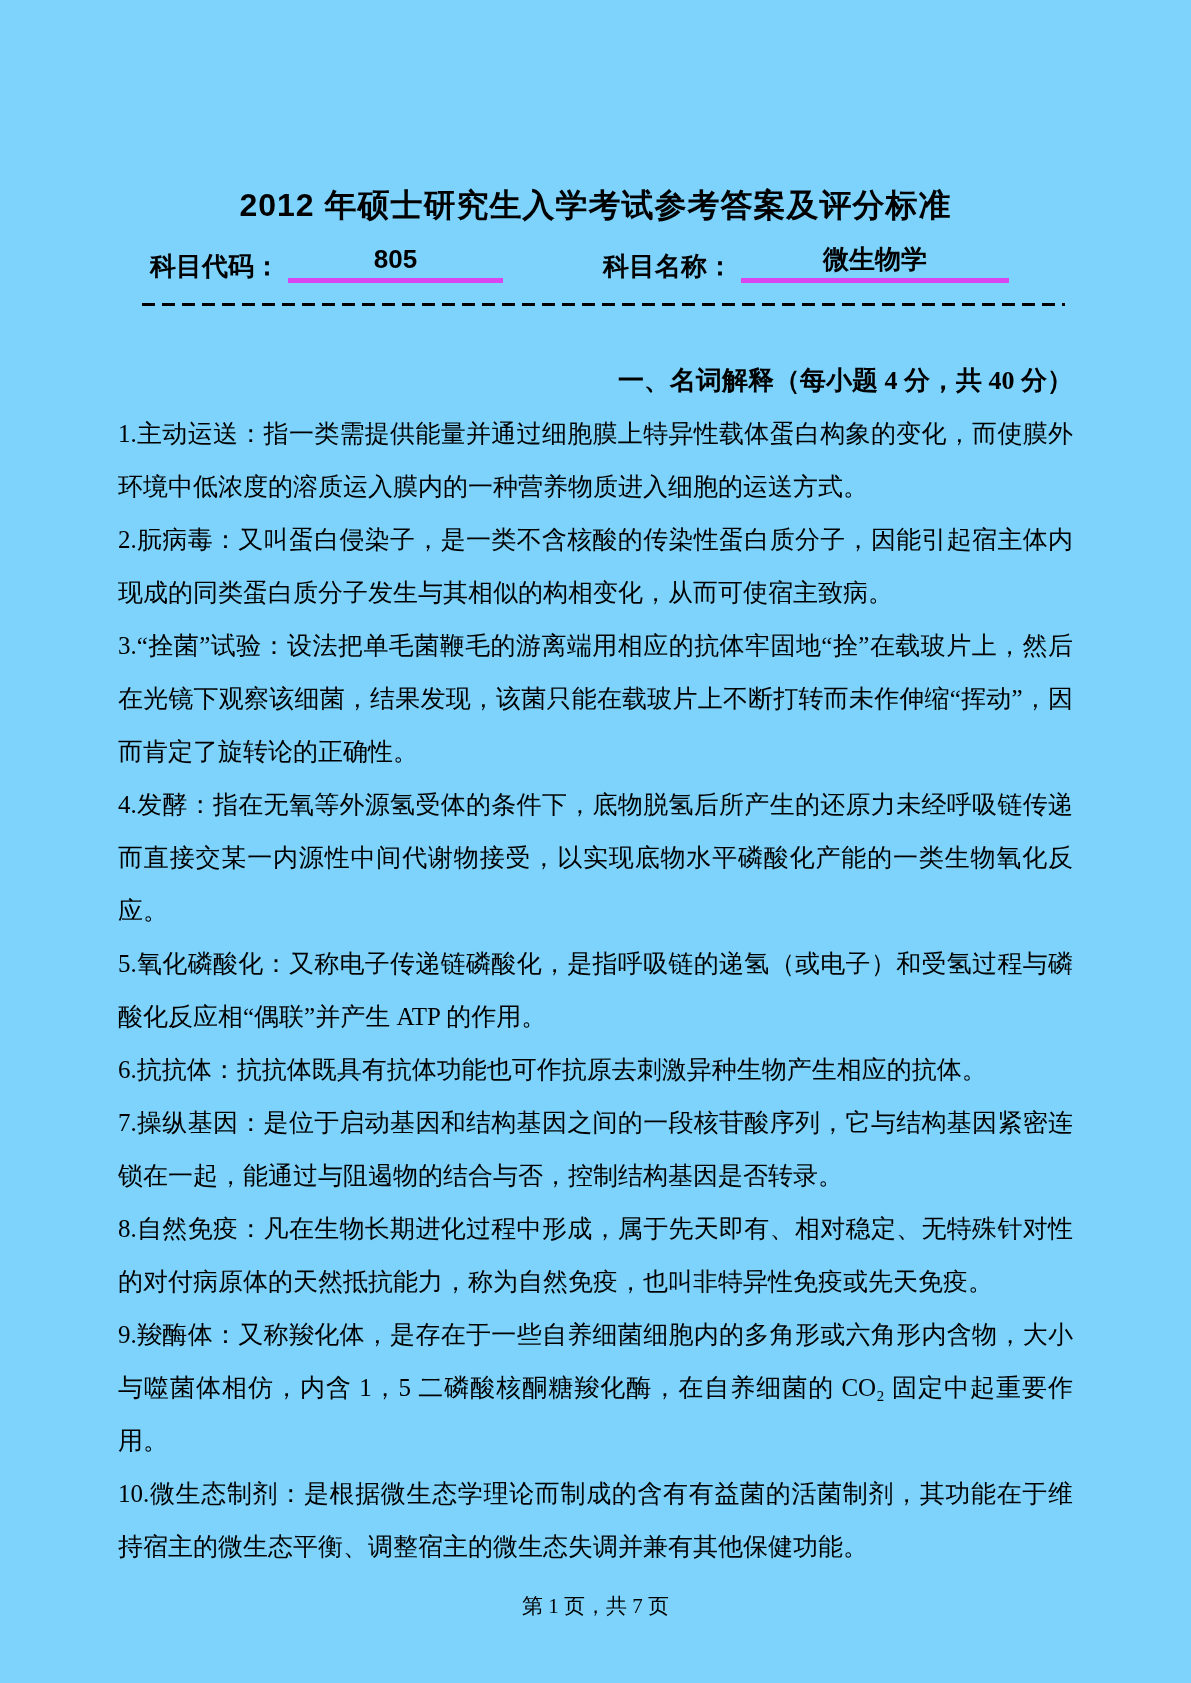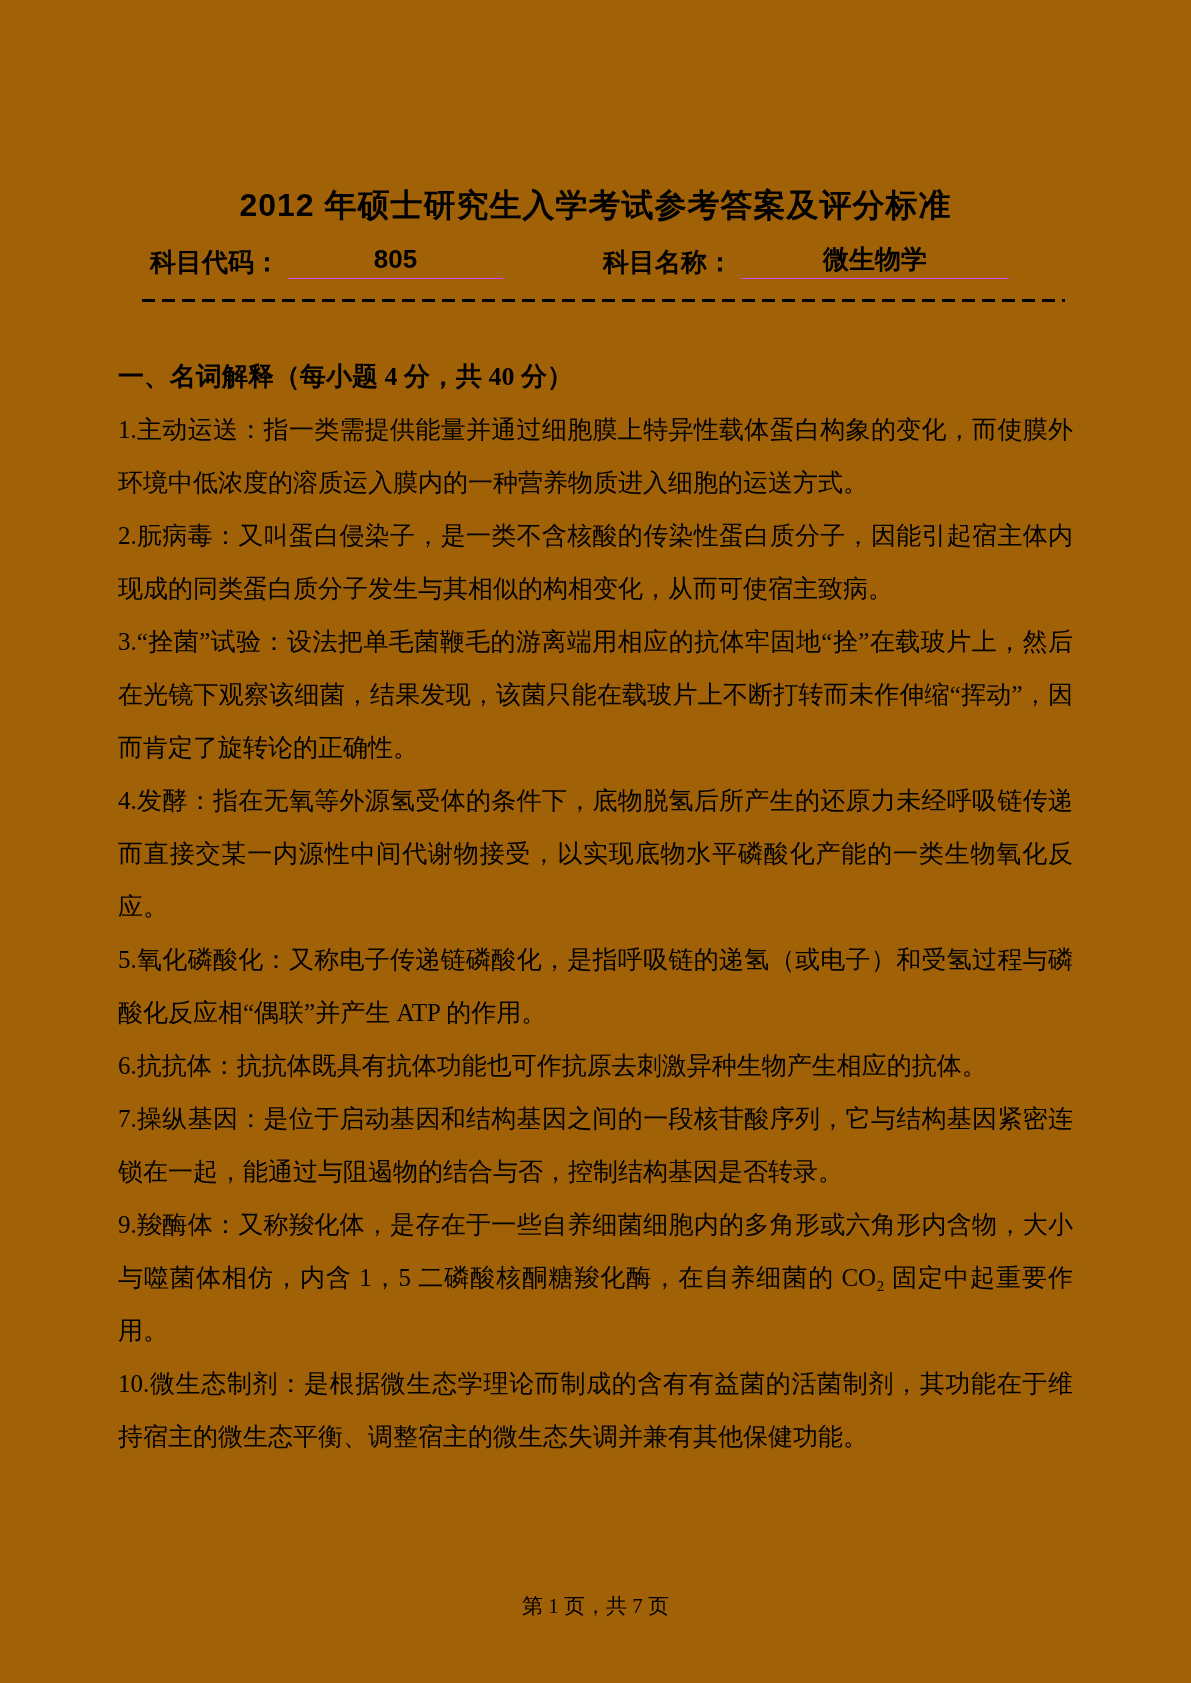--- a/index.html
+++ b/index.html
@@ -1,21 +1,21 @@
 <!DOCTYPE html>
 <html><head>
 <meta charset="utf-8">
 <style>
   * { box-sizing: border-box; }
   html, body { margin: 0; padding: 0; background: #ffffff; }
   .page {
     position: relative;
     width: 1191px;
     height: 1683px;
-    background: #a16207;
+    background: #7dd3fc;
     color: #000000;
     font-family: "Liberation Serif", "DejaVu Serif", serif;
     overflow: hidden;
   }
   .title {
     margin: 0;
     padding-top: 184px;
     text-align: center;
     font-family: "Liberation Sans", "DejaVu Sans", sans-serif;
     font-weight: 700;
@@ -28,39 +28,40 @@
     margin: 14px 0 0 150px;
     font-family: Liberation Sans, sans-serif;
     font-weight: 700;
     font-size: 26px;
     line-height: 34px;
   }
   .meta .label { white-space: nowrap; }
   .meta .value {
     display: inline-block;
     text-align: center;
-    border-bottom: 1px solid #d946ef;
+    border-bottom: 5px solid #d946ef;
     padding-bottom: 2px;
     margin-left: 8px;
   }
   .value-code { width: 215px; }
   .meta .gap { width: 100px; }
   .value-name { width: 268px; }
   .divider {
     margin: 20px 0 0 142px;
     width: 923px;
     height: 3px;
     background: repeating-linear-gradient(90deg, #000 0 13px, transparent 13px 20px);
   }
   .content { margin: 0 118px; }
   .section-heading {
     margin: 48px 0 0 0;
     font-size: 26px;
     font-weight: 700;
     line-height: 53px;
+    text-align: right;
   }
   .item {
     margin: 0;
     font-size: 25px;
     line-height: 53px;
     text-align: justify;
   }
   .term { font-weight: 400; }
   .footer {
     position: absolute;
@@ -98,20 +99,21 @@
     <p class="item"><b class="term">3.“拴菌”试验：</b><span>设法把单毛菌鞭毛的游离端用相应的抗体牢固地“拴”在载玻片上，然后在光镜下观察该细菌，结果发现，该菌只能在载玻片上不断打转而未作伸缩“挥动”，因而肯定了旋转论的正确性。</span></p>
 
     <p class="item"><b class="term">4.发酵：</b><span>指在无氧等外源氢受体的条件下，底物脱氢后所产生的还原力未经呼吸链传递而直接交某一内源性中间代谢物接受，以实现底物水平磷酸化产能的一类生物氧化反应。</span></p>
 
     <p class="item"><b class="term">5.氧化磷酸化：</b><span>又称电子传递链磷酸化，是指呼吸链的递氢（或电子）和受氢过程与磷酸化反应相“偶联”并产生 ATP 的作用。</span></p>
 
     <p class="item"><b class="term">6.抗抗体：</b><span>抗抗体既具有抗体功能也可作抗原去刺激异种生物产生相应的抗体。</span></p>
 
     <p class="item"><b class="term">7.操纵基因：</b><span>是位于启动基因和结构基因之间的一段核苷酸序列，它与结构基因紧密连锁在一起，能通过与阻遏物的结合与否，控制结构基因是否转录。</span></p>
 
+    <p class="item"><b class="term">8.自然免疫：</b><span>凡在生物长期进化过程中形成，属于先天即有、相对稳定、无特殊针对性的对付病原体的天然抵抗能力，称为自然免疫，也叫非特异性免疫或先天免疫。</span></p>
 
     <p class="item"><b class="term">9.羧酶体：</b><span>又称羧化体，是存在于一些自养细菌细胞内的多角形或六角形内含物，大小与噬菌体相仿，内含 1，5 二磷酸核酮糖羧化酶，在自养细菌的 CO₂ 固定中起重要作用。</span></p>
 
     <p class="item"><b class="term">10.微生态制剂：</b><span>是根据微生态学理论而制成的含有有益菌的活菌制剂，其功能在于维持宿主的微生态平衡、调整宿主的微生态失调并兼有其他保健功能。</span></p>
   </div>
 
   <div class="footer">第 1 页，共 7 页</div>
 
 </div>
 

